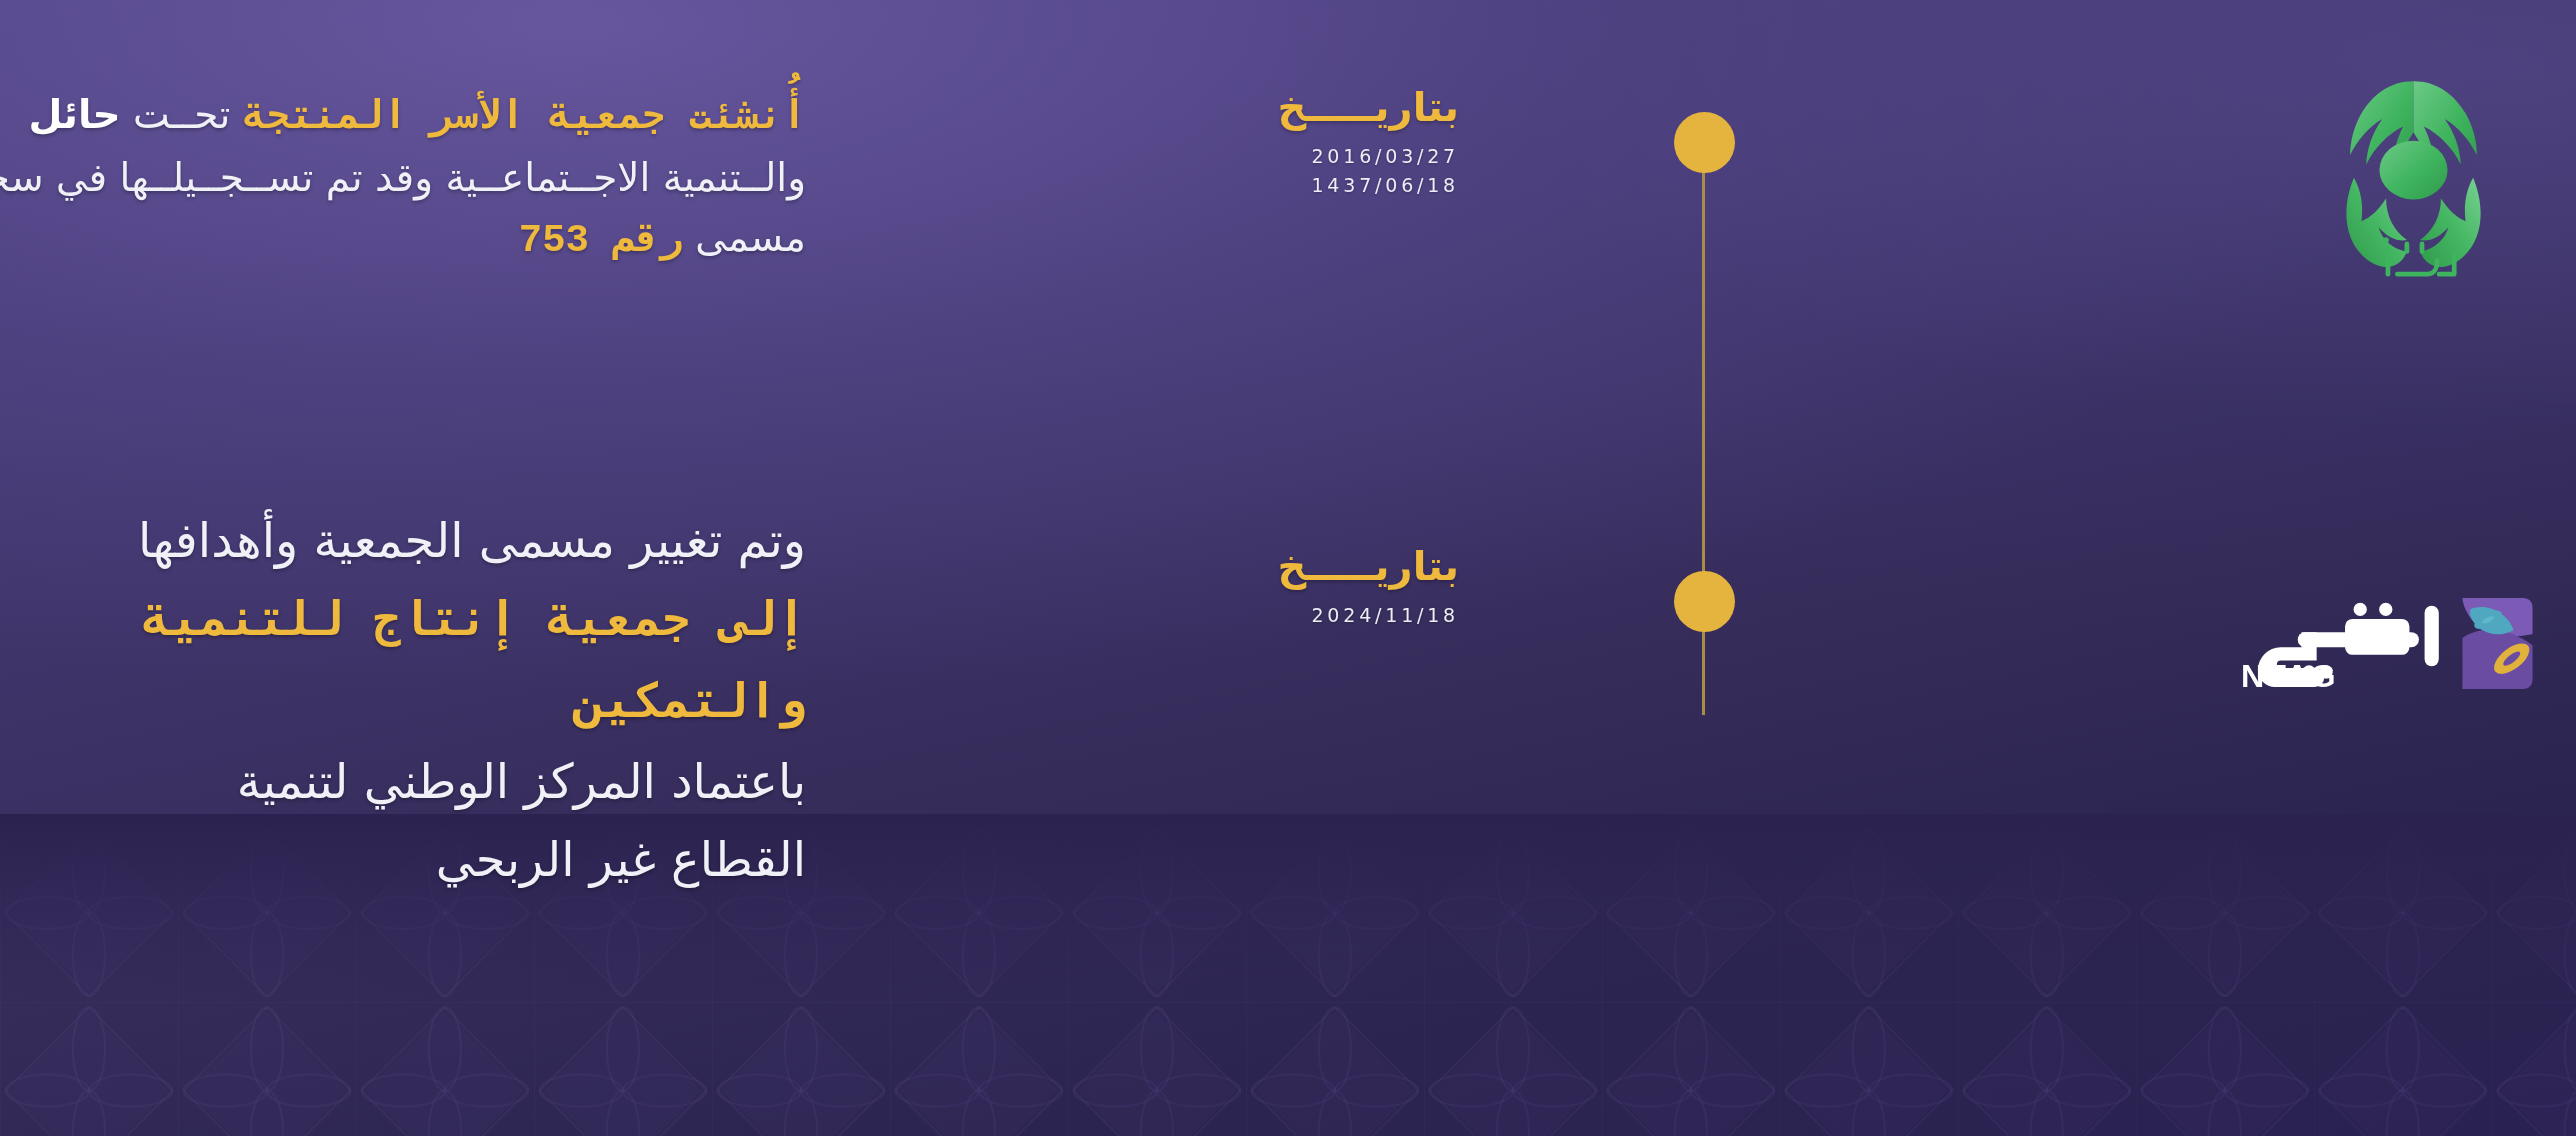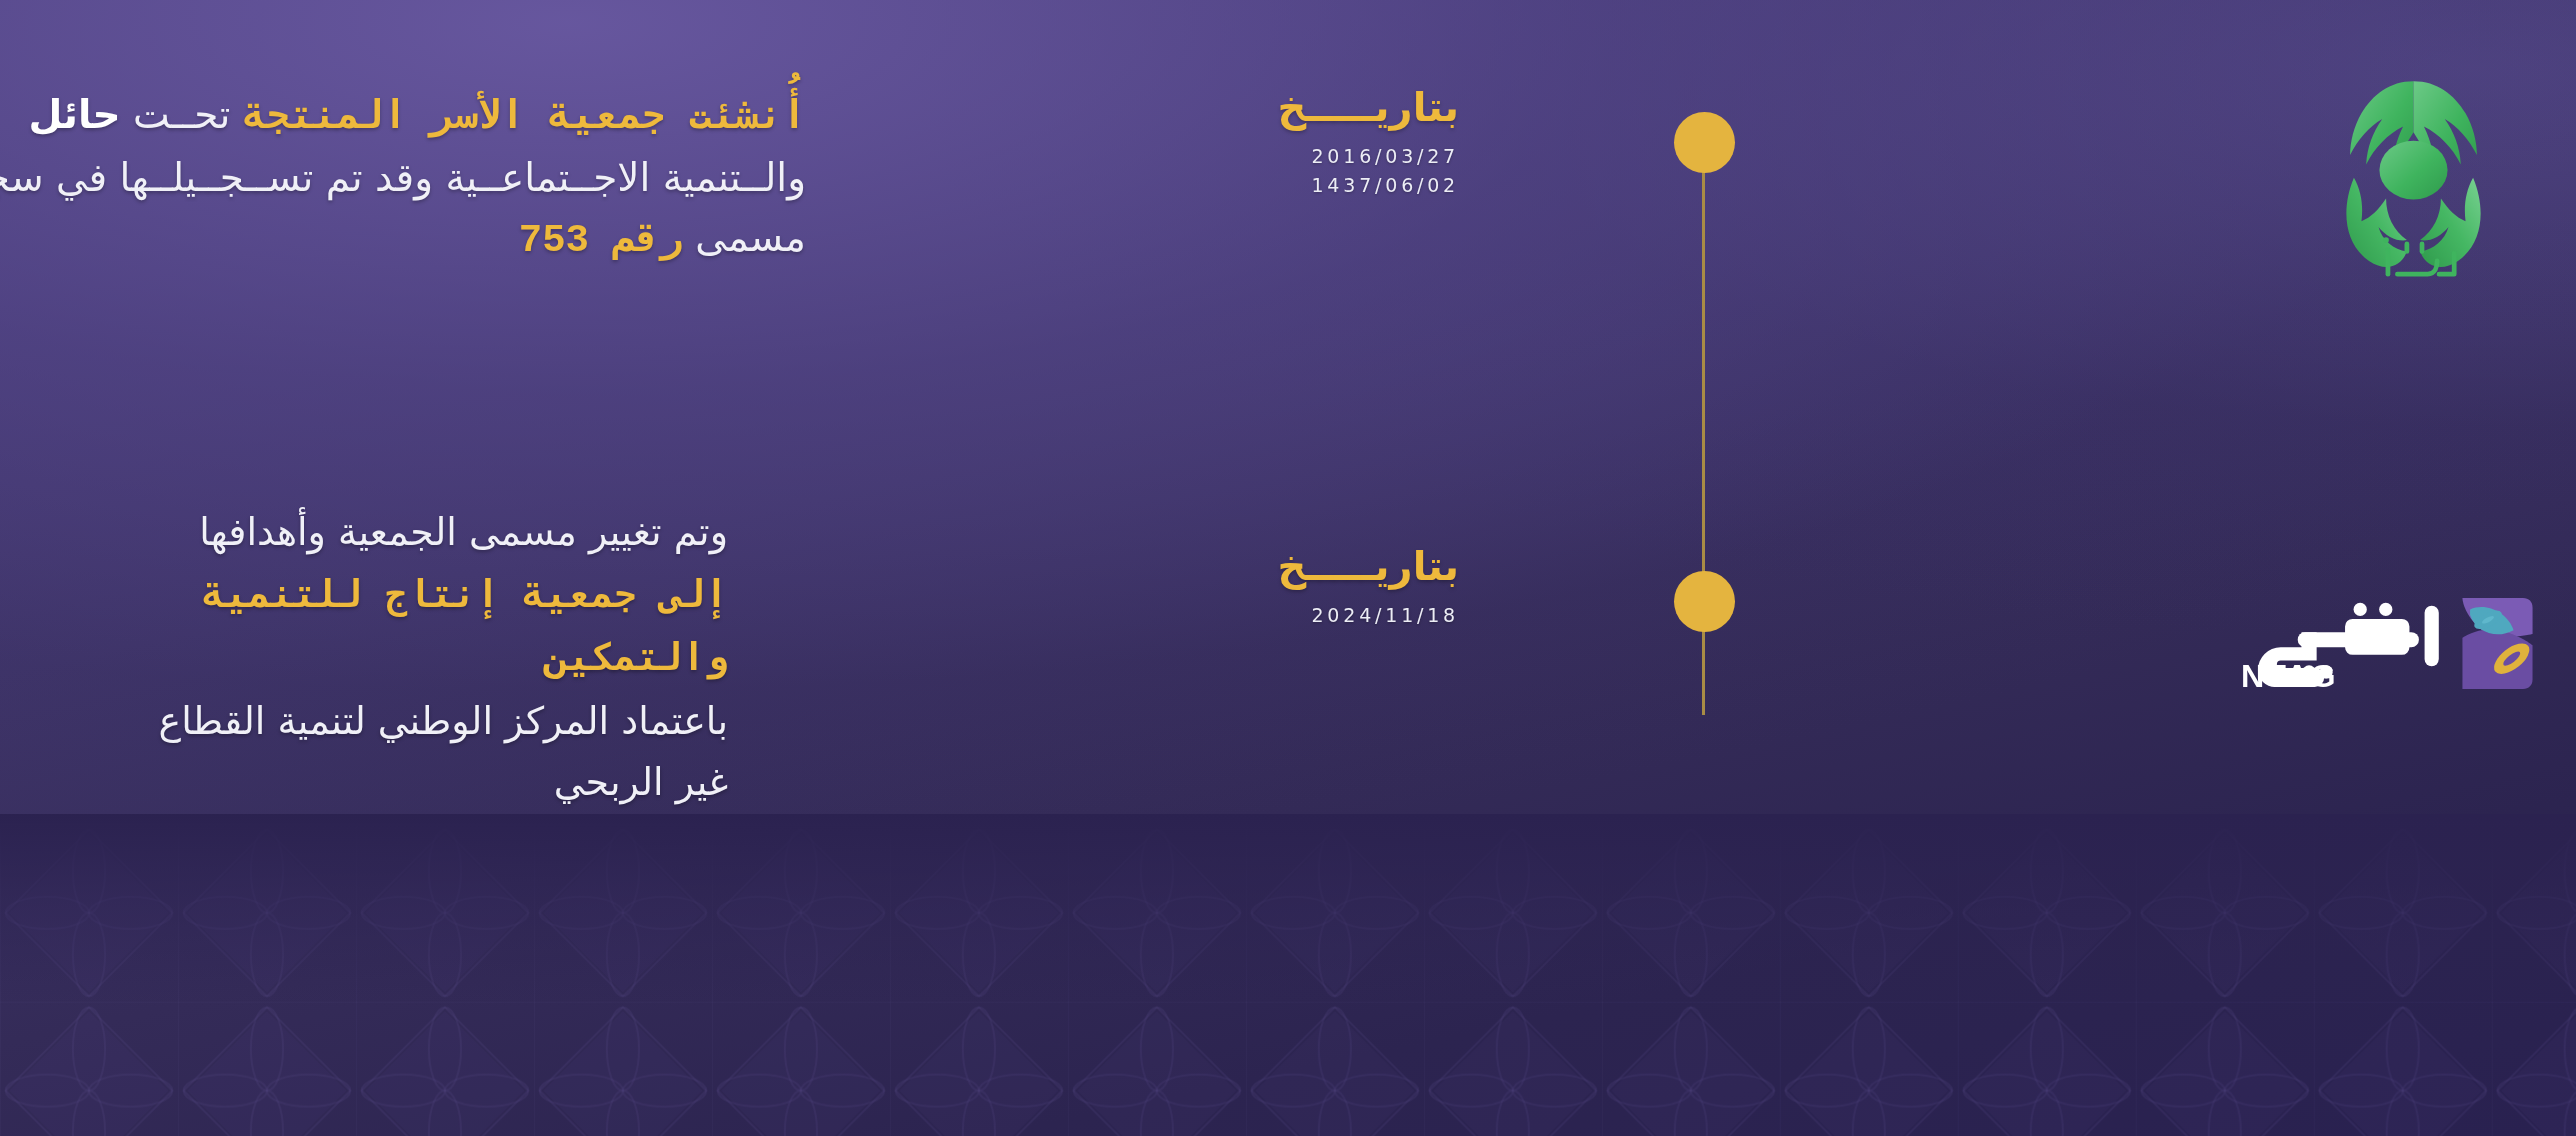--- a/index.html
+++ b/index.html
@@ -106,24 +106,24 @@
     color:#f2f2f8;
   }
   .para-1{
     right:1770px;
     left:95px;
     top:85px;
     font-size:39px;
     line-height:1.52;
   }
   .para-2{
-    right:1848px;
+    right:1770px;
     left:133px;
     top:502px;
-    font-size:38px;
+    font-size:48px;
     line-height:1.62;
   }
   .para p{margin:0;}
   .para .line{
     display:block;
     white-space:nowrap;
     text-shadow:0 1.9px 3.8px rgba(0,0,0,.28);
   }
   .para-2 .line{white-space:normal;}
   .gold{color:#eeb93c;font-weight:700;font-family:Liberation Mono, monospace;}
@@ -172,21 +172,21 @@
       </span>
       <span class="line">
         <span class="w">مسمى </span><span class="gold">رقم 753</span>
       </span>
     </p>
   </div>
 
   <div class="date-col date-col-1">
     <div class="date-title">بتاريـــــخ</div>
     <div class="date-line">2016/03/27</div>
-    <div class="date-line">1437/06/02</div>
+    <div class="date-line">1437/06/18</div>
   </div>
 
   <svg class="logo logo-1" viewBox="0 0 250 260" aria-hidden="true">
     <defs>
       <linearGradient id="grnA" x1="0" y1="0" x2="1" y2="1">
         <stop offset="0%" stop-color="#6cc987"></stop>
         <stop offset="55%" stop-color="#3fb45e"></stop>
         <stop offset="100%" stop-color="#2f9a4c"></stop>
       </linearGradient>
       <linearGradient id="grnB" x1="0" y1="1" x2="1" y2="0">

